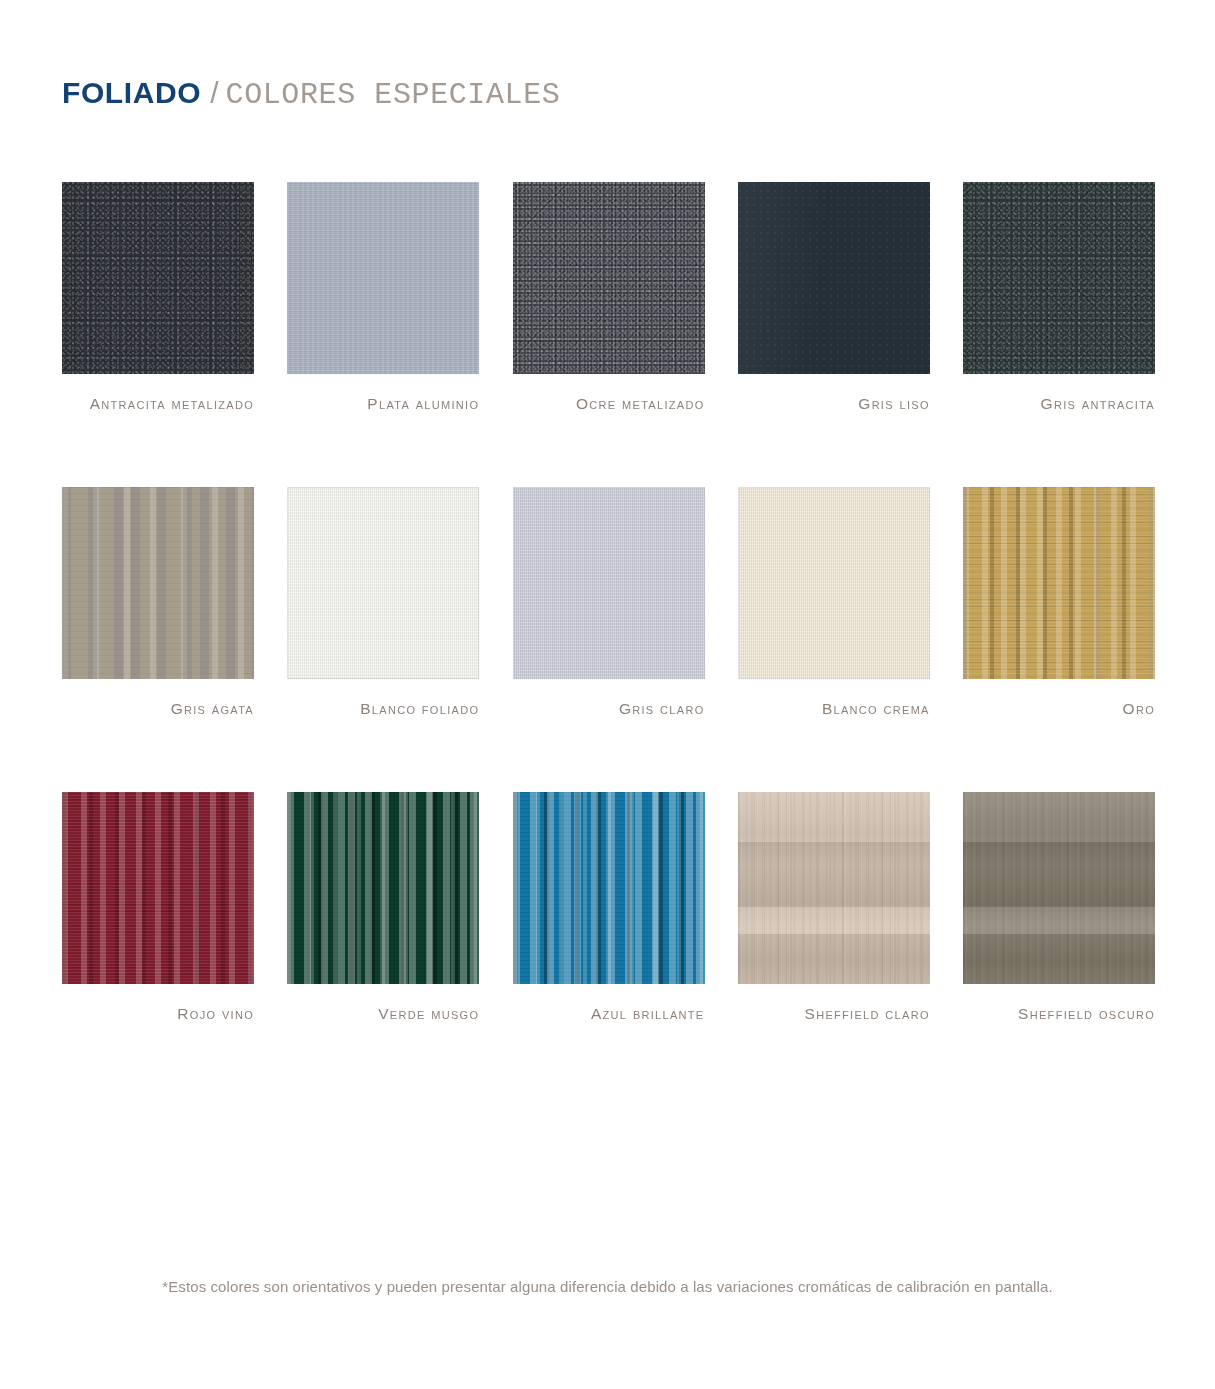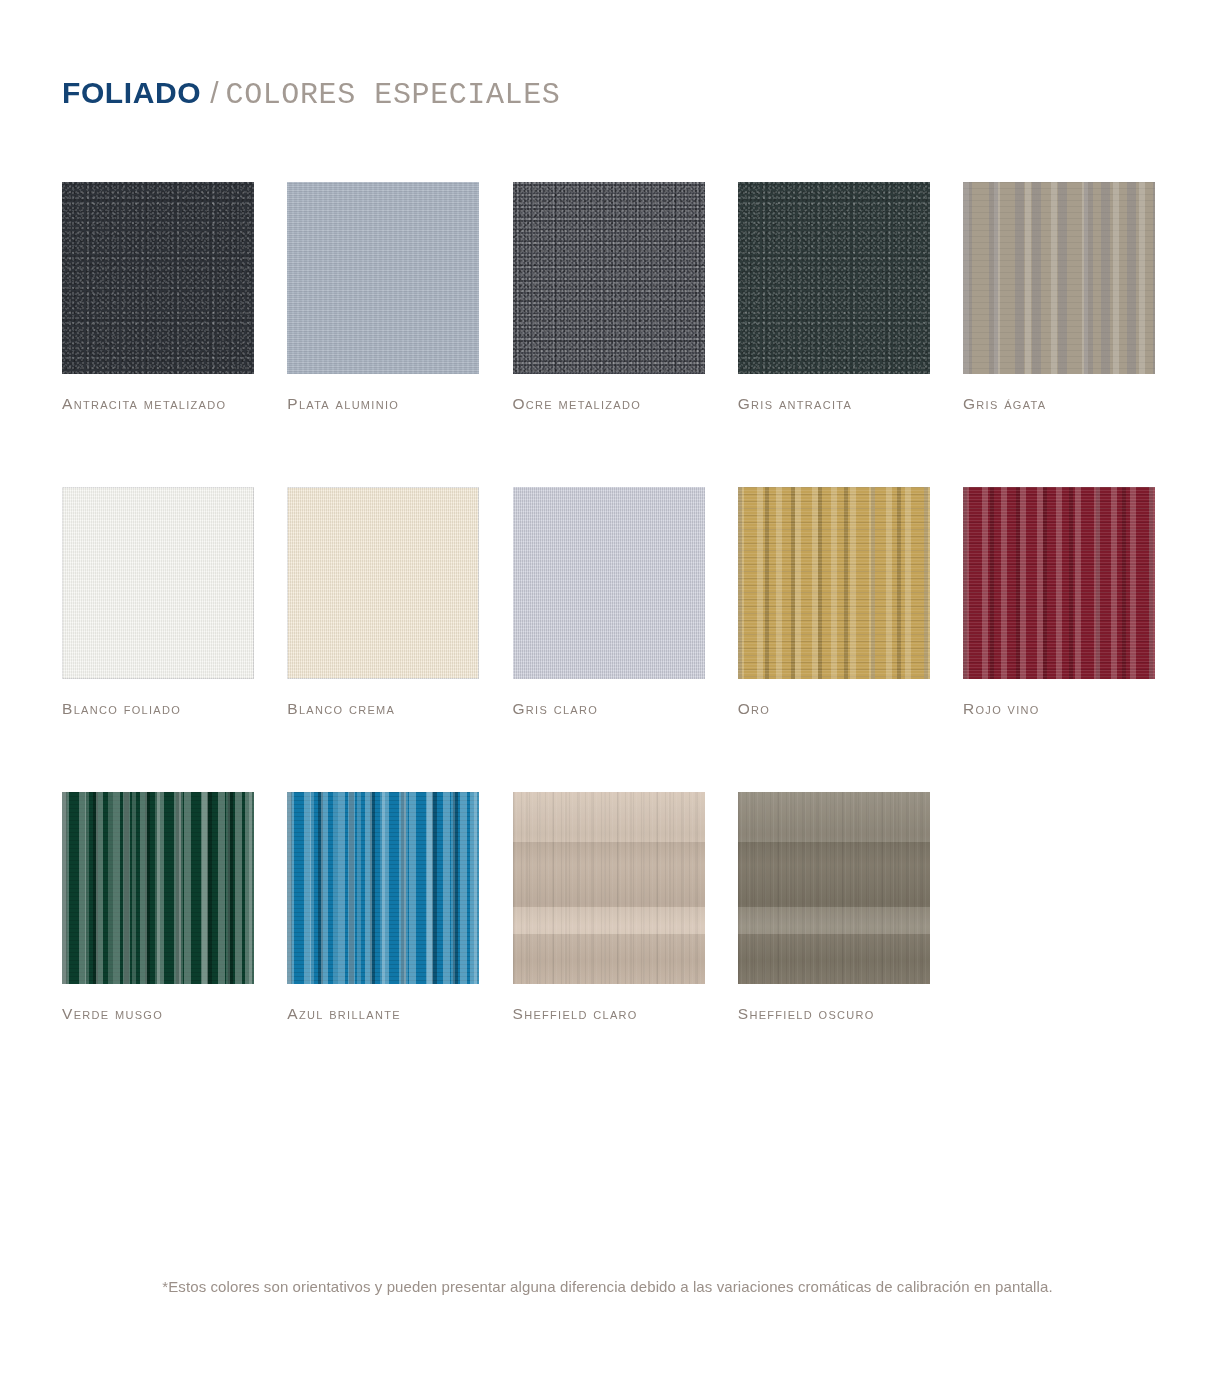--- a/index.html
+++ b/index.html
@@ -74,21 +74,21 @@
     overflow: hidden;
     background-color: #cccccc;
   }
   .swatch .tex {
     position: absolute;
     inset: 0;
   }
 
   .label {
     margin-top: 21px;
-    text-align: left;
+    text-align: right;
     font-size: 15.5px;
     color: #8c817a;
     letter-spacing: 1.3px;
     font-variant: small-caps;
     text-transform: lowercase;
     line-height: 1.1;
     white-space: nowrap;
   }
   .label::first-letter { text-transform: uppercase; }
 
@@ -260,48 +260,54 @@
         </div>
         <div class="label">Plata aluminio</div>
       </div>
       <div class="cell">
         <div class="swatch" style="background-color: rgb(60, 62, 69);">
           <div class="tex tex-speckle-coarse"></div>
         </div>
         <div class="label">Ocre metalizado</div>
       </div>
       <div class="cell">
+        <div class="swatch" style="background-color: rgb(36, 47, 56);">
+          <div class="tex tex-smooth"></div>
+        </div>
+        <div class="label">Gris liso</div>
+      </div>
+      <div class="cell">
         <div class="swatch" style="background-color: rgb(46, 58, 58);">
           <div class="tex tex-speckle"></div>
         </div>
         <div class="label">Gris antracita</div>
       </div>
       <div class="cell">
         <div class="swatch" style="background-color: rgb(167, 157, 140);">
           <div class="tex tex-grain-soft"></div>
         </div>
         <div class="label">Gris ágata</div>
       </div>
       <div class="cell">
         <div class="swatch bordered" style="background-color: rgb(246, 246, 241);">
           <div class="tex tex-weave"></div>
         </div>
         <div class="label">Blanco foliado</div>
       </div>
       <div class="cell">
+        <div class="swatch" style="background-color: rgb(199, 201, 214);">
+          <div class="tex tex-weave"></div>
+        </div>
+        <div class="label">Gris claro</div>
+      </div>
+      <div class="cell">
         <div class="swatch bordered" style="background-color: rgb(242, 231, 210);">
           <div class="tex tex-weave"></div>
         </div>
         <div class="label">Blanco crema</div>
-      </div>
-      <div class="cell">
-        <div class="swatch" style="background-color: rgb(199, 201, 214);">
-          <div class="tex tex-weave"></div>
-        </div>
-        <div class="label">Gris claro</div>
       </div>
       <div class="cell">
         <div class="swatch" style="background-color: rgb(195, 162, 87);">
           <div class="tex tex-grain"></div>
         </div>
         <div class="label">Oro</div>
       </div>
       <div class="cell">
         <div class="swatch" style="background-color: rgb(125, 26, 43);">
           <div class="tex tex-grain"></div>

